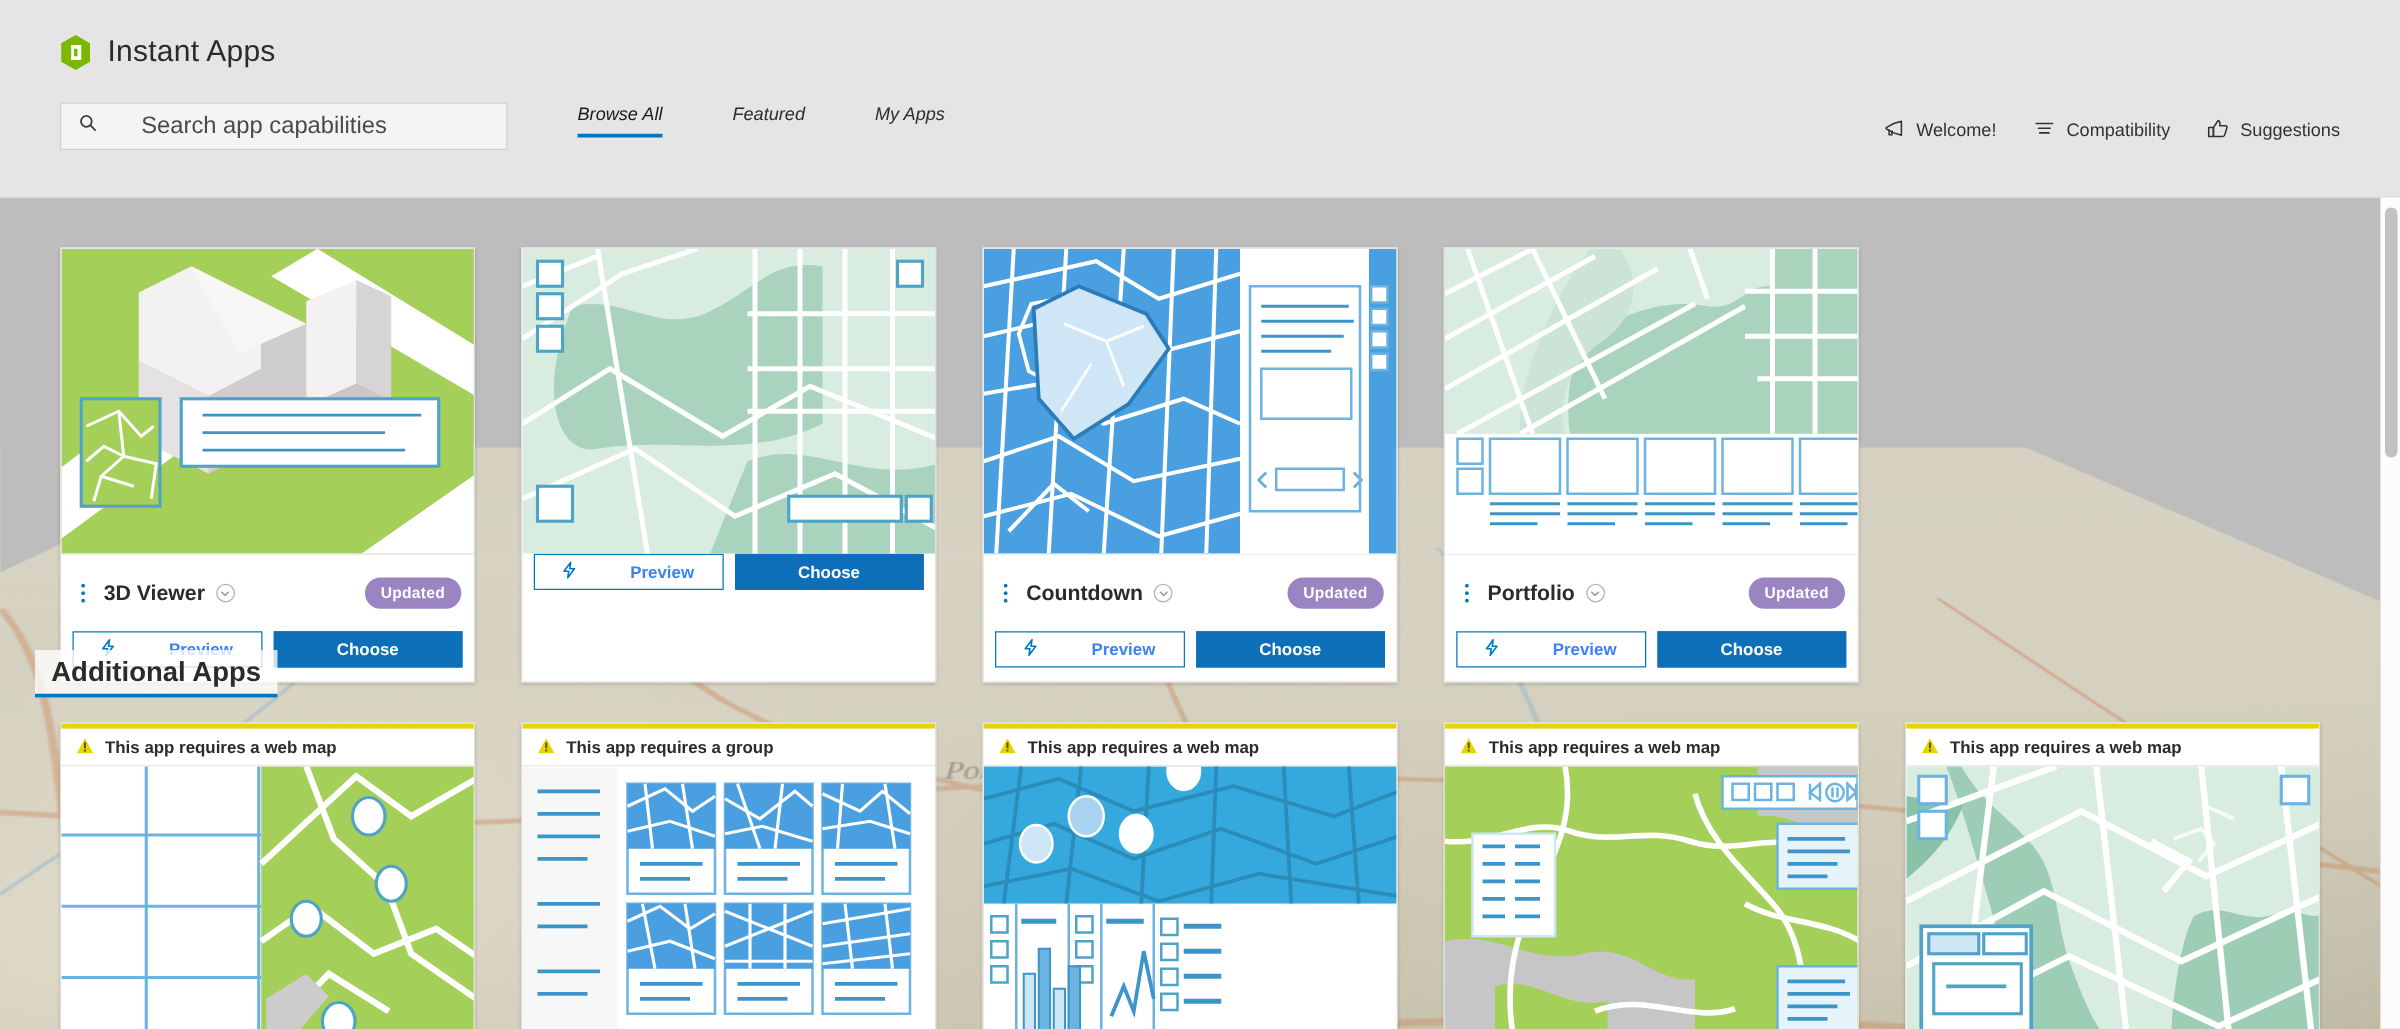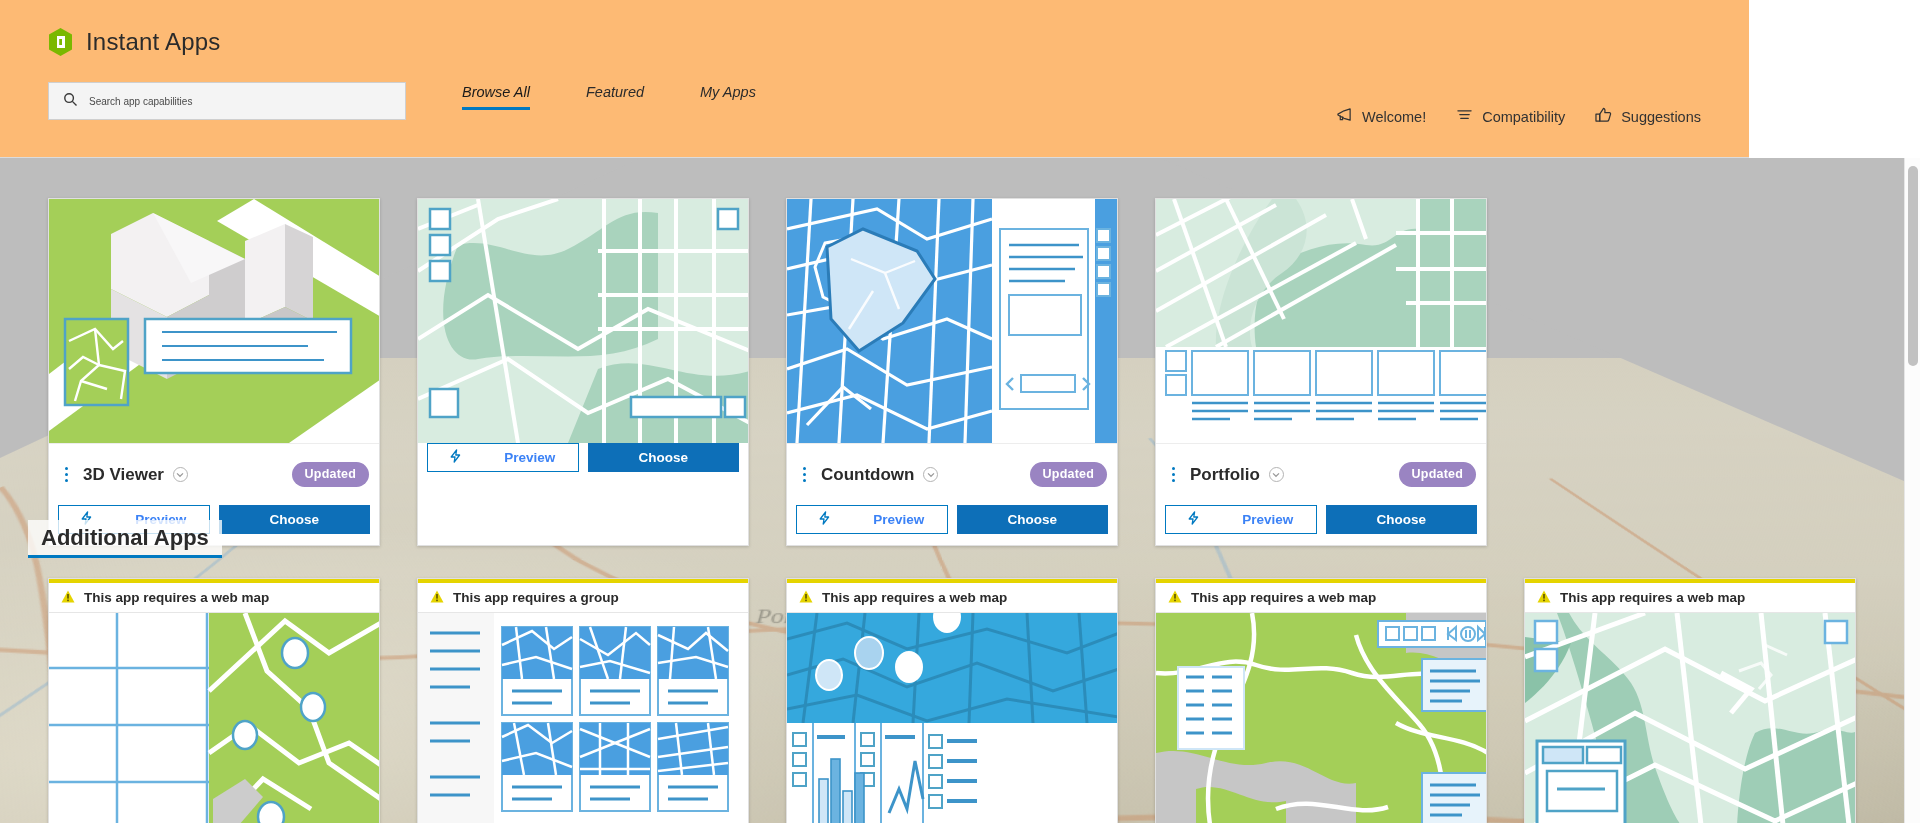--- a/index.html
+++ b/index.html
@@ -49,46 +49,46 @@
     clip-path: polygon(0 0, 100% 0, 0 100%);
   }
   .sky-mask-r {
     position:absolute; right:0; top:0; width:760px; height:330px;
     background:#bdbdbd;
     clip-path: polygon(100% 0, 0 0, 100% 100%);
   }
 
   
   #header {
-    position: absolute; left:0; top:0; width:1749px; height:158px;
-    background:#fdba74; border-bottom:1px solid #dcdcdc; z-index:20;
+    position: absolute; left:0; top:0; width:1920px; height:158px;
+    background:#e5e5e5; border-bottom:1px solid #dcdcdc; z-index:20;
   }
   .brand { position:absolute; left:48px; top:28px; display:flex; align-items:center; gap:13px; }
   .brand-logo { width:25px; height:28px; position:relative; }
   .brand-title { font-size:24px; color:#2b2b2b; font-weight:400; letter-spacing:.2px; }
 
   .search-box {
     position:absolute; left:48px; top:82px; width:358px; height:38px;
     background:#f4f4f4; border:1px solid #cfcfcf;
     display:flex; align-items:center; gap:11px; padding:0 14px;
   }
   .search-box input {
     border:0; outline:0; background:transparent; flex:1;
-    font-family:"Liberation Sans", sans-serif; font-size:10px; color:#2b2b2b;
+    font-family:"Liberation Sans", sans-serif; font-size:19px; color:#2b2b2b;margin-left:24px;
   }
   .search-box input::placeholder { color:#4a4a4a; }
 
   .tabs { position:absolute; left:462px; top:84px; display:flex; gap:56px; }
   .tab { font-size:14.5px; color:#2b2b2b; padding-bottom:10px; cursor:pointer; position:relative;font-style:italic; }
   .tab.active { color:#1a1a1a; }
   .tab.active:after {
     content:""; position:absolute; left:0; right:0; bottom:0; height:3px; background:#0079c1;
   }
 
-  .head-links { position:absolute; right:48px; top:95px; display:flex; gap:30px; align-items:center;margin-top:12px; }
+  .head-links { position:absolute; right:48px; top:95px; display:flex; gap:30px; align-items:center; }
   .head-link { display:flex; align-items:center; gap:9px; font-size:14.5px; color:#323232; cursor:pointer; }
 
   
   #content { position:absolute; left:0; top:158px; width:1920px; height:797px; z-index:10;font-weight:bold; }
 
   .card-row { position:absolute; left:48px; top:40px; display:flex; gap:37px; }
   .card {
     width:332px; background:#fff; border:1px solid #e0e0e0;
     box-shadow:0 1px 3px rgba(0,0,0,.18);
     display:flex; flex-direction:column;

